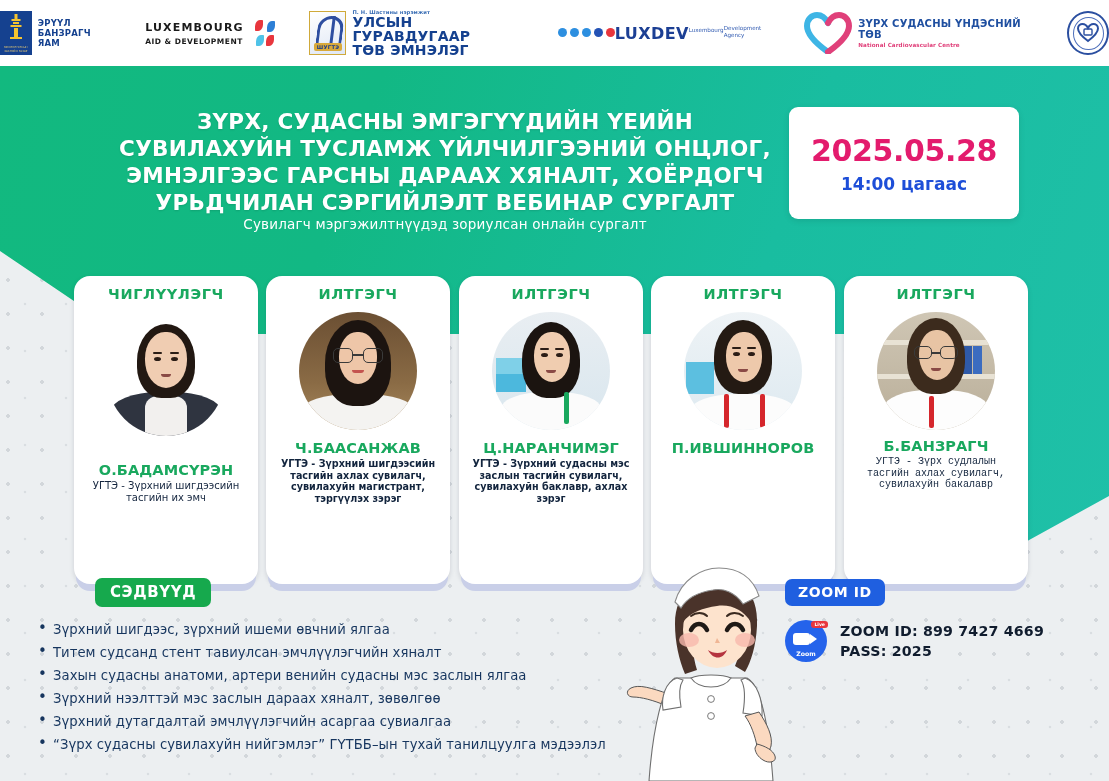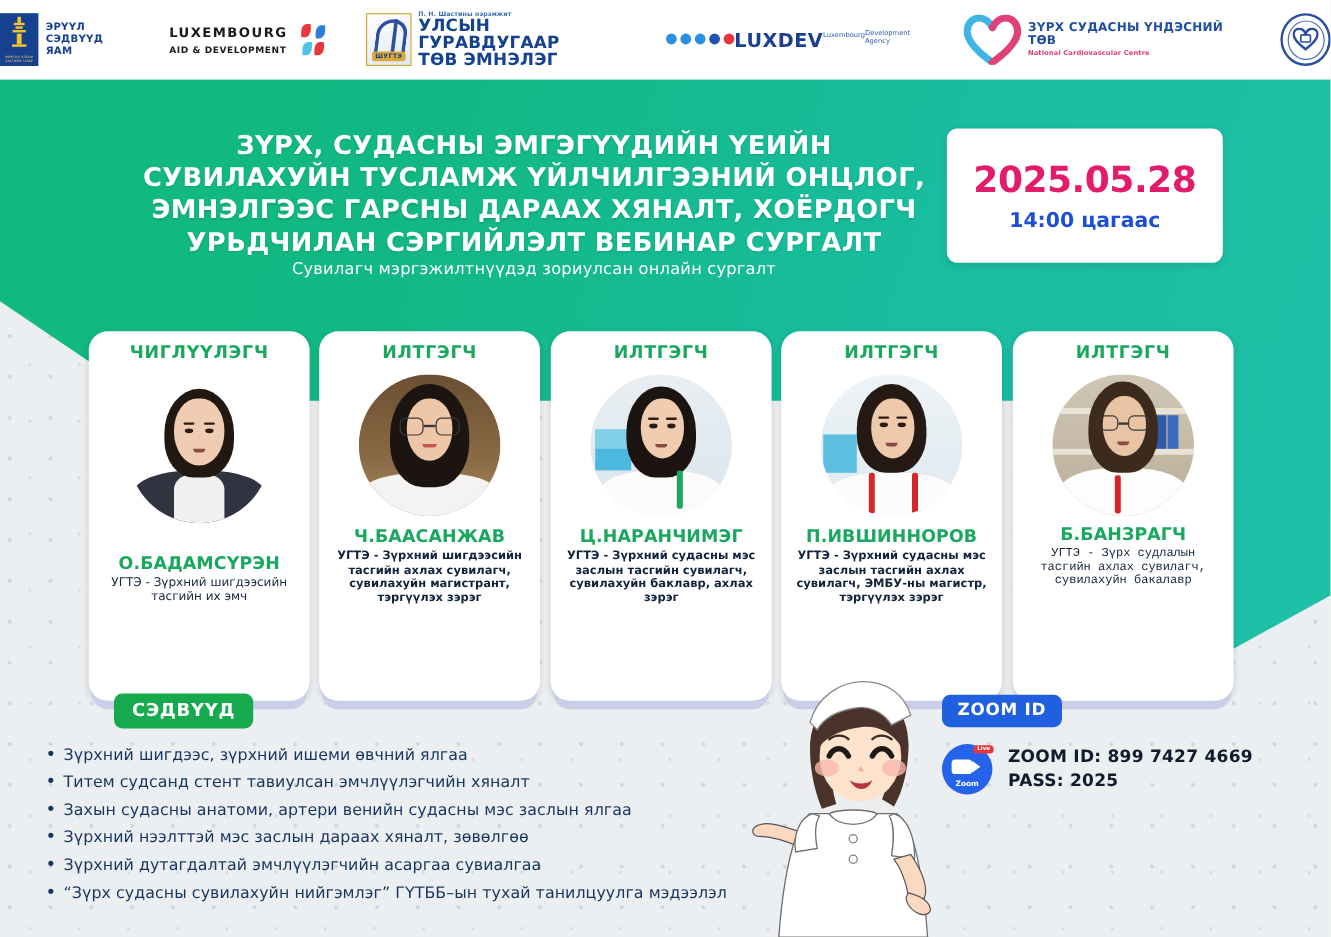--- a/index.html
+++ b/index.html
@@ -222,21 +222,21 @@
             <i></i>
             <i></i>
             <i></i>
             <i></i>
             <i></i>
         </div>
         <div class="moh-caption">МОНГОЛ УЛСЫН ЗАСГИЙН ГАЗАР</div>
       </div>
       <div class="moh-text">
         <div>ЭРҮҮЛ</div>
-        <div>СЭДВҮҮД ЯАМ</div>
+        <div>БАНЗРАГЧ ЯАМ</div>
       </div>
     </div>
 
     <div class="logo">
       <div class="lux-text">
         <div class="lux-l1">LUXEMBOURG</div>
         <div class="lux-l2">AID &amp; DEVELOPMENT</div>
       </div>
       <div class="lux-flag">
         <span style="left:0;top:0;background:#e8363d;"></span>
@@ -378,21 +378,20 @@
           <div class="brow" style="left:48px;top:35px;"></div>
           <div class="brow" style="left:63px;top:35px;"></div>
           <div class="eye" style="left:49px;top:40px;"></div>
           <div class="eye" style="left:64px;top:40px;"></div>
           <div class="mouth" style="top:57px;"></div>
           <div class="lanyard" style="left:40px;top:82px;height:34px;background:#d5262c;"></div>
           <div class="lanyard" style="left:76px;top:82px;height:34px;background:#d5262c;"></div>
         </div>
       </div>
       <div class="sp-name">П.ИВШИННОРОВ</div>
-      <div class="sp-desc">УГТЭ - Зүрхний судасны мэс заслын тасгийн ахлах сувилагч, ЭМБУ-ны магистр, тэргүүлэх зэрэг</div>
     </div>
 
     <div class="card c4">
       <div class="role">ИЛТГЭГЧ</div>
       <div class="photo">
         <div class="pf">
           <div class="bg" style="background:linear-gradient(180deg,#cfc6b4 0%,#b9ae99 100%);"></div>
           <div style="position:absolute;left:0;top:28px;width:118px;height:5px;background:#e8e2d4;"></div>
           <div style="position:absolute;left:0;top:62px;width:118px;height:5px;background:#e8e2d4;"></div>
           <div style="position:absolute;left:86px;top:34px;width:9px;height:28px;background:#2f5aa8;"></div>

